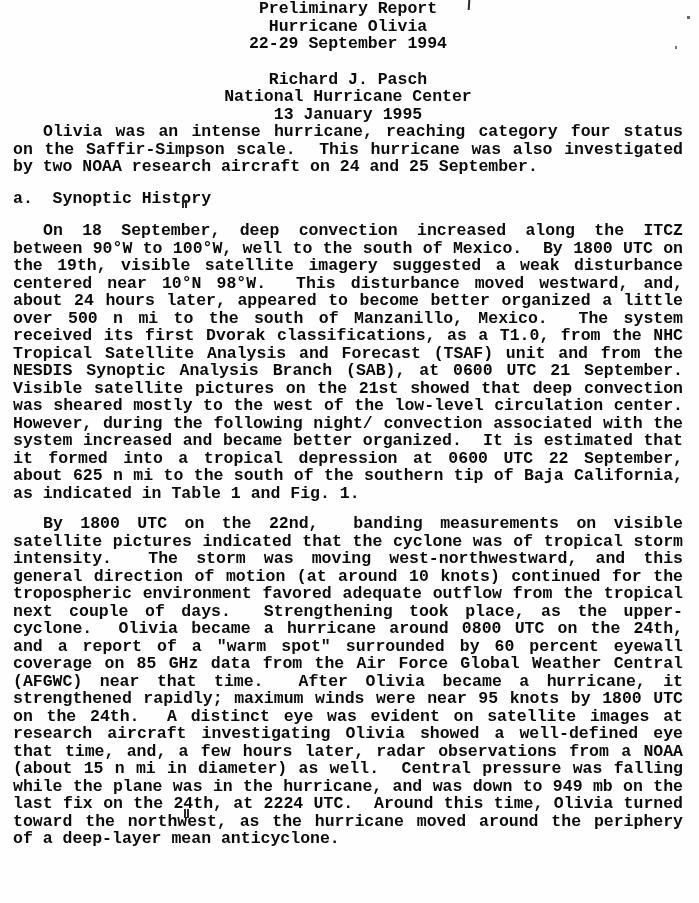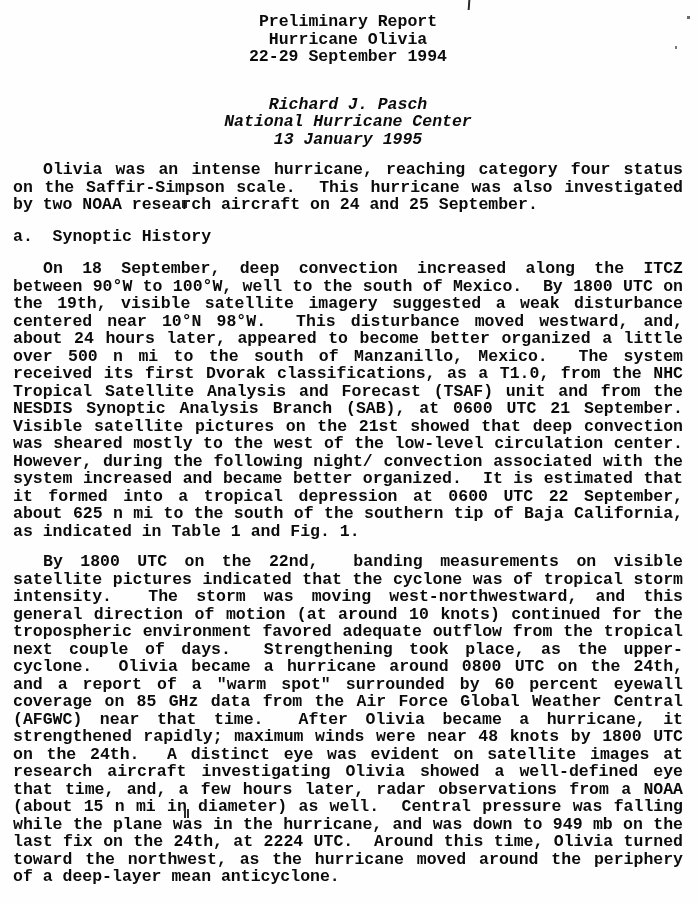--- a/index.html
+++ b/index.html
@@ -8,40 +8,40 @@
     width: 699px;
     height: 903px;
     background: #fefefe;
     overflow: hidden;
     font-family: "Liberation Mono", "DejaVu Sans Mono", monospace;
     font-weight: 700;
     font-size: 16.5px;
     line-height: 17.5px;
     color: #0b0b0b;
     box-sizing: border-box;
-    padding-top: 13px;
+    padding-top: 0;
   }
   .textcol {
     margin-left: 13px;
     width: 670px;
   }
   .ln {
     white-space: pre-wrap;
     text-align: justify;
     text-align-last: justify;
   }
   .ln.last { text-align-last: left; }
   .ln.indent { text-indent: 30px; }
   .center-block .ln,
   .center-block .ln.last {
     text-align: center;
     text-align-last: center;
   }
-  .author-block { margin-top: 30px; font-style: italic; }
-  .intro-para  { margin-top: 13px; }
+  .author-block { margin-top: 18px; }
+  .intro-para  { margin-top: 0; }
   .sec-heading { margin-top: 14px; white-space: pre-wrap; }
   .para-1      { margin-top: 15px; }
   .para-2      { margin-top: 13px; }
   .artifact { position: absolute; background: #2a2a2a; }
   .a-top    { left: 468px; top: 0;    width: 2px; height: 10px; transform: rotate(4deg); }
   .a-right1 { left: 687px; top: 16px; width: 3px; height: 3px; background: #6a6a6a; }
   .a-right2 { left: 675px; top: 46px; width: 2px; height: 3px; background: #7a7a7a; }
   .a-intro  { left: 182px; top: 200px; width: 2px; height: 8px; box-shadow: 3px 0 0 #2a2a2a; }
   .a-plane  { left: 184px; top: 809px; width: 2px; height: 9px; box-shadow: 3px 0 0 #2a2a2a; }
 </style>
@@ -101,21 +101,21 @@
         <div class="ln indent">By 1800 UTC on the 22nd,  banding measurements on visible</div>
         <div class="ln">satellite pictures indicated that the cyclone was of tropical storm</div>
         <div class="ln">intensity.  The storm was moving west-northwestward, and this</div>
         <div class="ln">general direction of motion (at around 10 knots) continued for the</div>
         <div class="ln">tropospheric environment favored adequate outflow from the tropical</div>
         <div class="ln">next couple of days.  Strengthening took place, as the upper-</div>
         <div class="ln">cyclone.  Olivia became a hurricane around 0800 UTC on the 24th,</div>
         <div class="ln">and a report of a "warm spot" surrounded by 60 percent eyewall</div>
         <div class="ln">coverage on 85 GHz data from the Air Force Global Weather Central</div>
         <div class="ln">(AFGWC) near that time.  After Olivia became a hurricane, it</div>
-        <div class="ln">strengthened rapidly; maximum winds were near 48 knots by 1800 UTC</div>
+        <div class="ln">strengthened rapidly; maximum winds were near 95 knots by 1800 UTC</div>
         <div class="ln">on the 24th.  A distinct eye was evident on satellite images at</div>
         <div class="ln">research aircraft investigating Olivia showed a well-defined eye</div>
         <div class="ln">that time, and, a few hours later, radar observations from a NOAA</div>
         <div class="ln">(about 15 n mi in diameter) as well.  Central pressure was falling</div>
         <div class="ln">while the plane was in the hurricane, and was down to 949 mb on the</div>
         <div class="ln">last fix on the 24th, at 2224 UTC.  Around this time, Olivia turned</div>
         <div class="ln">toward the northwest, as the hurricane moved around the periphery</div>
         <div class="ln last">of a deep-layer mean anticyclone.</div>
       </div>
 

